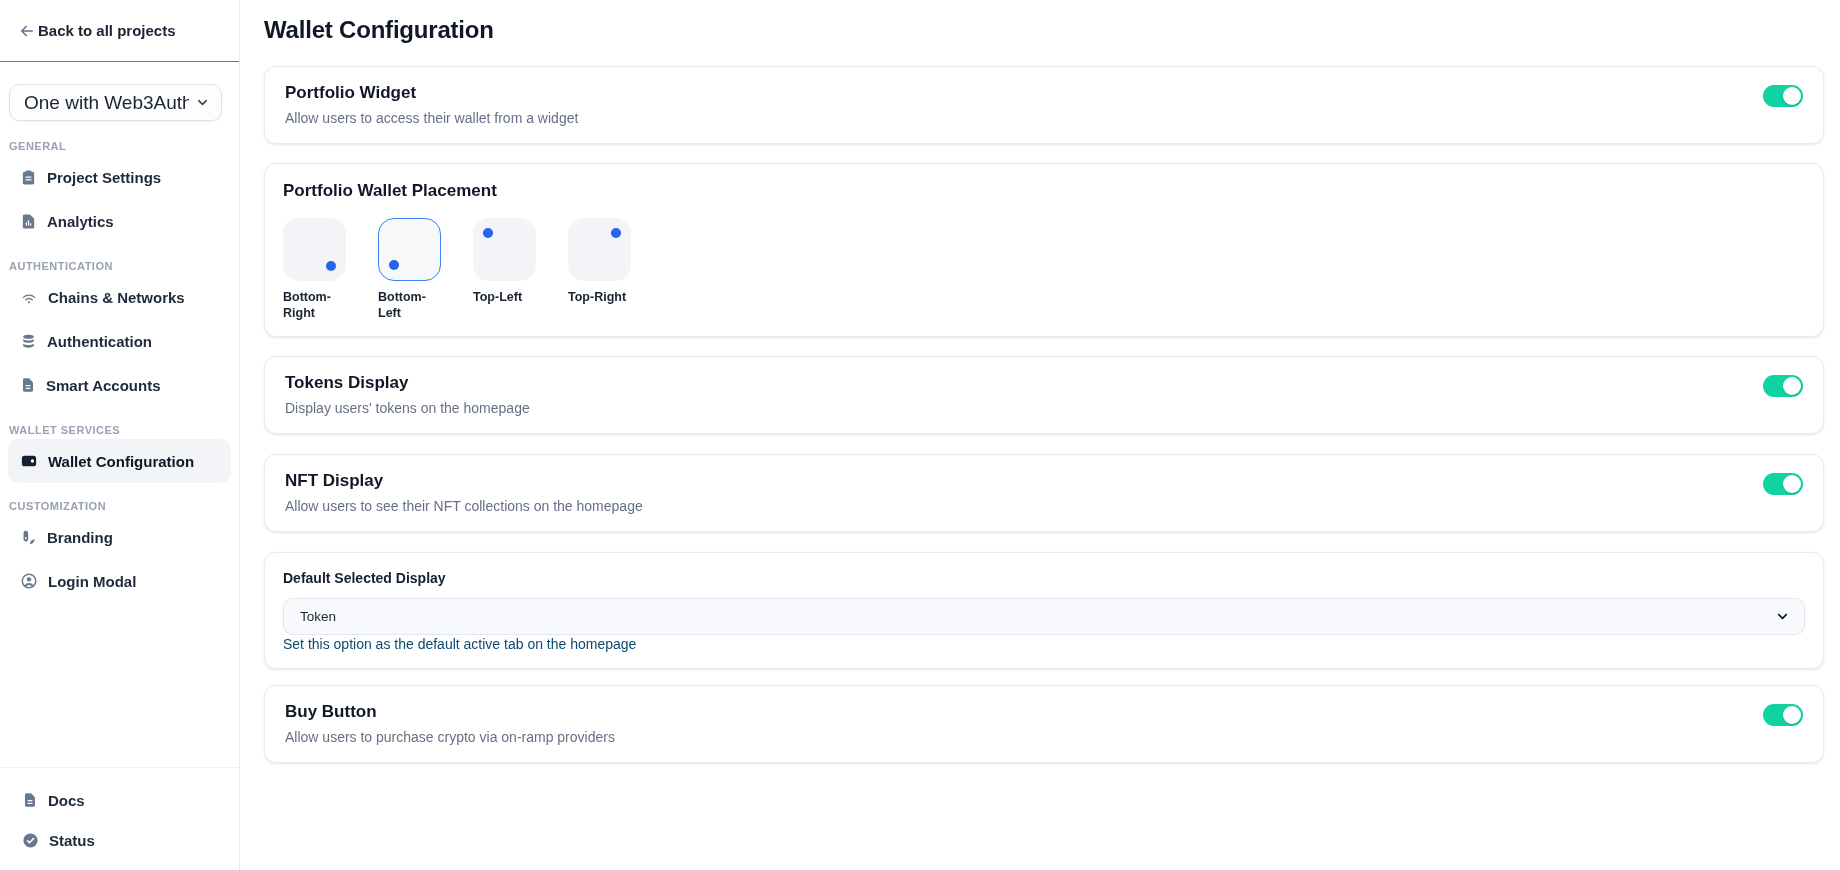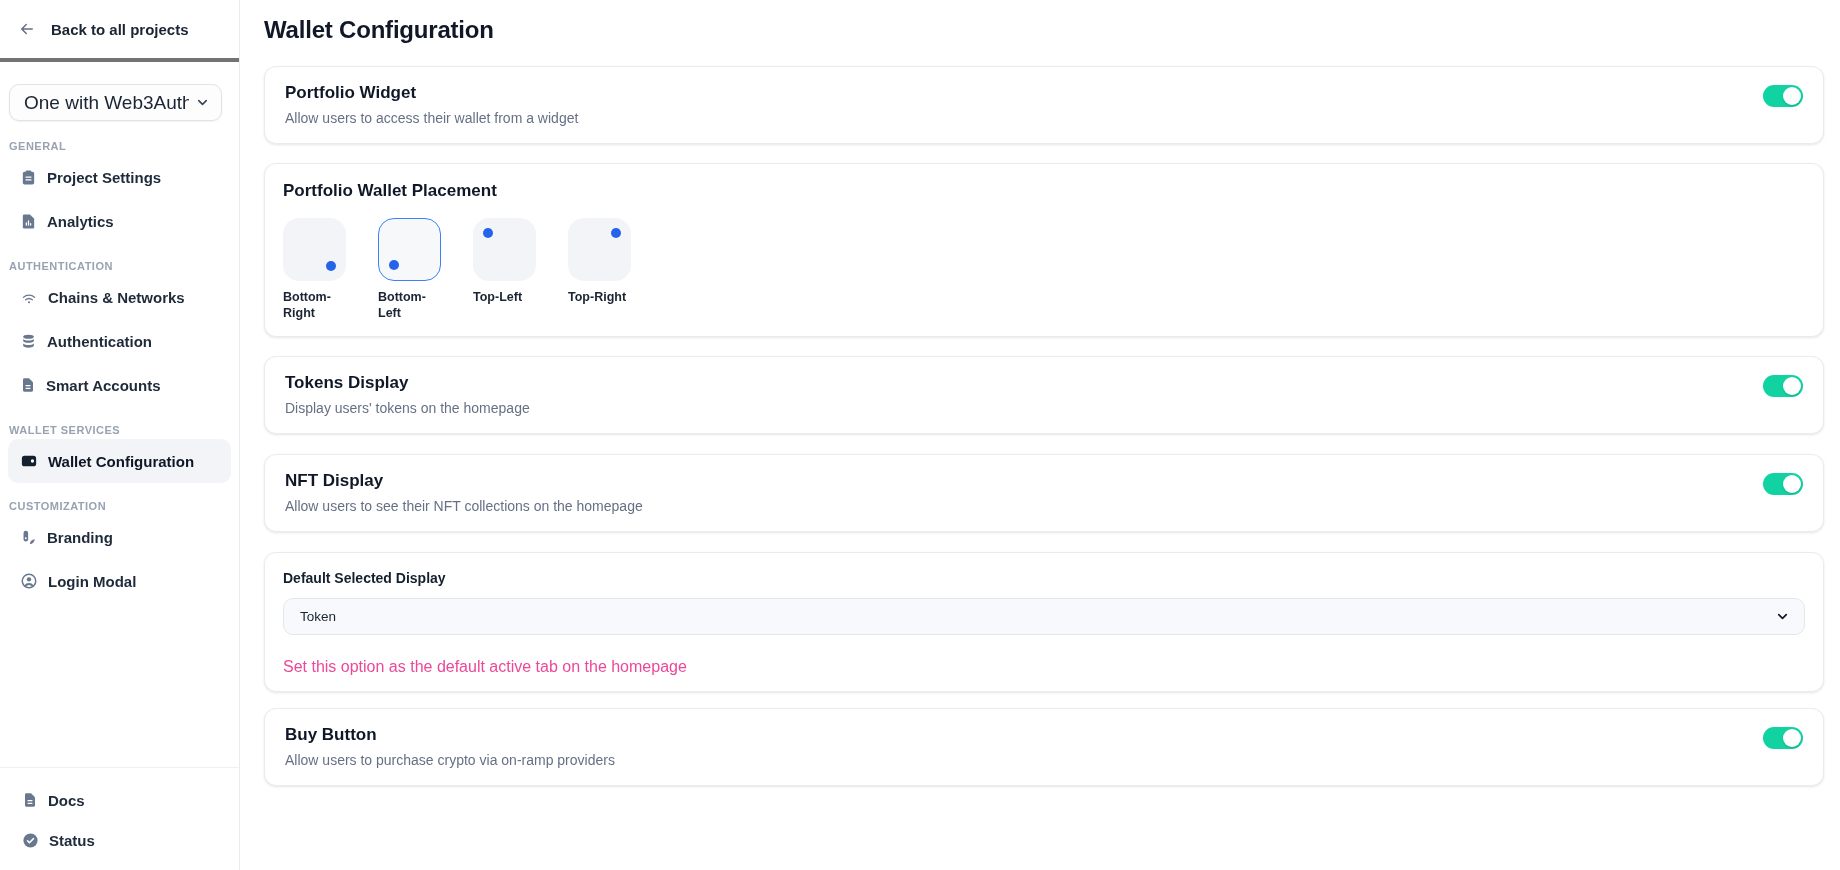--- a/index.html
+++ b/index.html
@@ -1,21 +1,21 @@
 <!DOCTYPE html>
 <html><head>
 <meta charset="utf-8">
 <style>
   * { margin:0; padding:0; box-sizing:border-box; }
   html,body { width:1840px; height:870px; overflow:hidden; }
   body { font-family:"Liberation Sans","DejaVu Sans",sans-serif; background:#ffffff; color:#1a2433; display:flex; }
 
   
   .sidebar { width:240px; min-width:240px; height:100%; background:#fff; border-right:1px solid #e9ebef; display:flex; flex-direction:column; }
-  .sb-header { height:62px; display:flex; align-items:center; gap:15px; padding:0 18px; border-bottom:4px solid #737373; font-size:15px; font-weight:700; color:#1a2433; cursor:pointer; }
+  .sb-header { height:62px; display:flex; align-items:center; gap:2px; padding:0 18px; border-bottom:1px solid #737373; font-size:15px; font-weight:700; color:#1a2433; cursor:pointer; }
   .sb-header svg { color:#667085; flex:none; }
   .project-select { margin:22px 17px 2px 9px; height:37px; border:1px solid #dee3e9; border-radius:10px; background:#fdfdfe; display:flex; align-items:center; justify-content:space-between; padding:0 11px 0 14px; font-size:19px; color:#1a2433; box-shadow:0 1px 2px rgba(16,24,40,.05); cursor:pointer; }
   .project-select .ps-val { white-space:nowrap; overflow:hidden; }
   .project-select svg { color:#344054; flex:none; margin-left:6px; }
   nav { padding:0 8px; }
   .sec-label { font-size:11px; font-weight:700; color:#98a2b3; letter-spacing:.045em; margin:17px 0 3px 1px; }
   .nav-item { height:44px; display:flex; align-items:center; gap:10px; padding:0 12px; border-radius:10px; font-size:15px; font-weight:600; color:#1f2a3a; cursor:pointer; }
   .nav-item svg { color:#68788f; flex:none; }
   .nav-item.active { background:#f2f4f7; color:#0e1726; }
   .nav-item.active svg { color:#15202e; }
@@ -46,21 +46,21 @@
   .pos-bl .pdot { left:10px; bottom:10px; }
   .pos-tl .pdot { left:10px; top:10px; }
   .pos-tr .pdot { right:10px; top:10px; }
   .place-label { margin-top:8px; font-size:12.5px; font-weight:600; line-height:16px; color:#1a2433; }
 
   
   .select-card { padding:15px 18px 16px; }
   .select-label { font-size:14px; font-weight:700; color:#15202e; line-height:20px; }
   .select-box { margin-top:10px; height:37px; border:1px solid #e3e7ec; border-radius:10px; background:#f8f9fc; display:flex; align-items:center; justify-content:space-between; padding:0 14px 0 16px; font-size:13.5px; color:#1a2433; cursor:pointer; }
   .select-box svg { color:#101828; flex:none; }
-  .helper { margin-top:24px; font-size:16px; color:#ec4899; line-height:16px; }
+  .helper { margin-top:1px; font-size:14px; color:#0c4a6e; line-height:16px; }
 </style>
 </head>
 <body>
 
 <aside class="sidebar">
 
   <div class="sb-header">
     <svg width="18" height="18" viewBox="0 0 24 24">
         <path d="M19 12H5m6-6-6 6 6 6" fill="none" stroke="currentColor" stroke-width="2" stroke-linecap="round" stroke-linejoin="round"></path>
       </svg>

